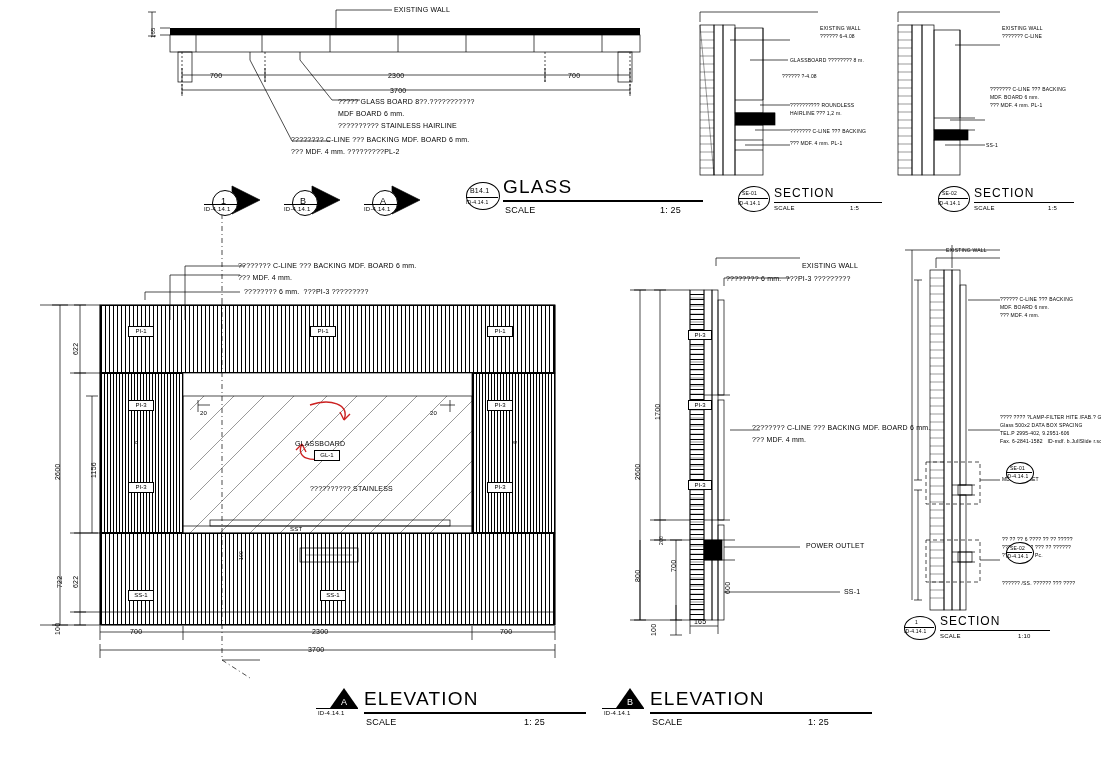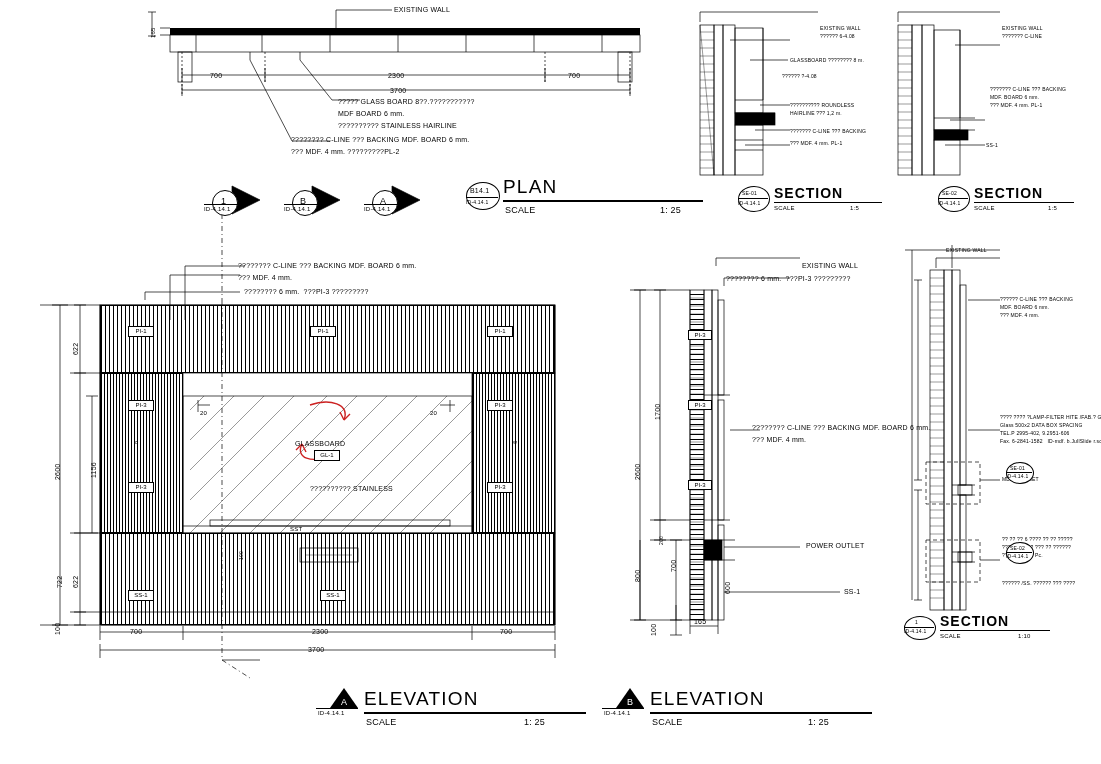--- a/index.html
+++ b/index.html
@@ -6,21 +6,21 @@
   body{width:1101px;height:764px;position:relative;overflow:hidden;
        font-family:"Liberation Sans", sans-serif; color:#000;}
   .cad{position:absolute;left:0;top:0;width:1101px;height:764px;}
   .t{position:absolute;white-space:pre;font-family:"Liberation Sans", sans-serif;
      font-size:8px;line-height:9px;letter-spacing:0.2px;}
   .t.s5{font-size:5px;line-height:6px;}
   .t.s6{font-size:6px;line-height:7px;}
   .t.s7{font-size:7px;line-height:8px;}
   .t.s9{font-size:9px;line-height:10px;}
   .t.big{font-size:19px;line-height:21px;letter-spacing:1.2px;}
-  .t.mid{font-size:14px;line-height:11px;letter-spacing:1px;font-weight:bold;}
+  .t.mid{font-size:12px;line-height:11px;letter-spacing:1px;}
   .t.rot{transform:rotate(-90deg);transform-origin:0 0;}
   .hl{position:absolute;background:#000;height:1px;}
   .hatchV{position:absolute;box-sizing:border-box;border:1px solid #000;
      background-image:repeating-linear-gradient(90deg,#000 0 1px,transparent 1px 4px);}
   .hatchV2{position:absolute;box-sizing:border-box;border:1px solid #000;
      background-image:repeating-linear-gradient(90deg,#000 0 1px,transparent 1px 3px);}
   .hatchH{position:absolute;box-sizing:border-box;border:1px solid #000;
      background-image:repeating-linear-gradient(0deg,#000 0 1px,transparent 1px 5px);}
   .tag{position:absolute;box-sizing:border-box;border:1px solid #000;background:#fff;
        font-size:6px;line-height:8px;text-align:center;}
@@ -244,21 +244,21 @@
 
 <div class="circ" style="left:372px;top:190px;width:24px;height:24px;"></div>
 <div class="t s9" style="left:380px;top:196px;">A</div>
 <div class="t s6" style="left:364px;top:206px;">ID-4.14.1</div>
 <div class="hl" style="left:364px;top:204px;width:40px;"></div>
 
 <div class="circ" style="left:466px;top:182px;width:32px;height:26px;border-radius:50%;"></div>
 <div class="t s7" style="left:470px;top:187px;">B14.1</div>
 <div class="t s5" style="left:466px;top:199px;">ID-4.14.1</div>
 <div class="hl" style="left:466px;top:197px;width:32px;"></div>
-<div class="t big" style="left:503px;top:176px;">PLAN</div>
+<div class="t big" style="left:503px;top:176px;">GLASS</div>
 <div class="hl" style="left:503px;top:200px;width:200px;height:2px;"></div>
 <div class="t s9" style="left:505px;top:205px;">SCALE</div>
 <div class="t s9" style="left:660px;top:205px;">1: 25</div>
 
 <div class="t s5" style="left:820px;top:25px;">EXISTING WALL</div>
 <div class="t s5" style="left:820px;top:33px;">?????? 6-4.08</div>
 <div class="t s5" style="left:790px;top:57px;">GLASSBOARD ???????? 8 m.</div>
 <div class="t s5" style="left:790px;top:102px;">?????????? ROUNDLESS</div>
 <div class="t s5" style="left:790px;top:110px;">HAIRLINE ??? 1,2 m.</div>
 <div class="t s5" style="left:790px;top:128px;">??????? C-LINE ??? BACKING</div>

